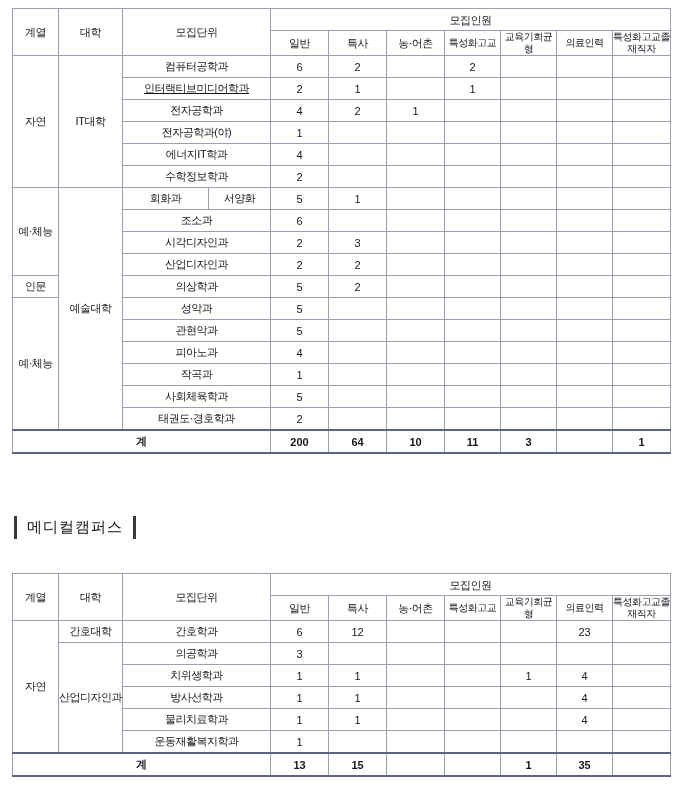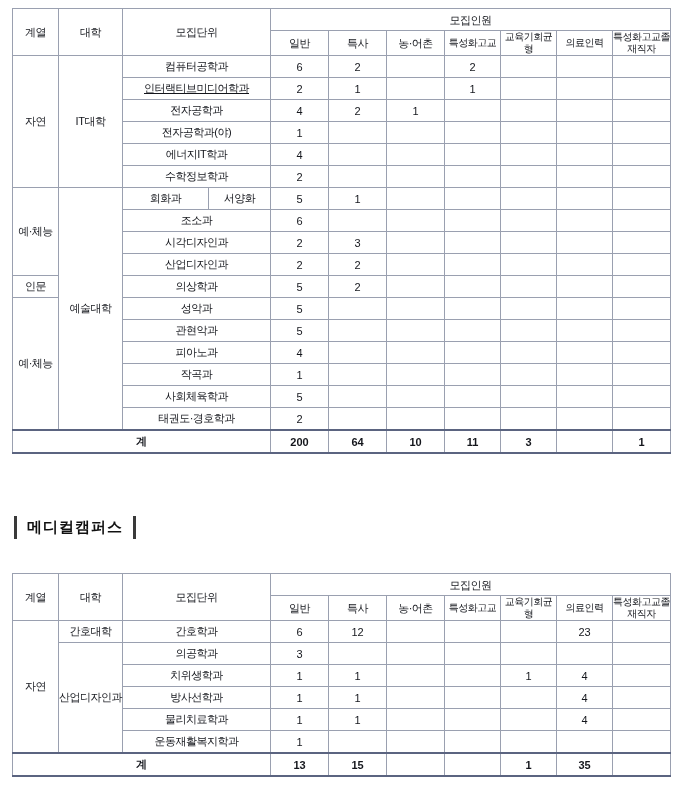--- a/index.html
+++ b/index.html
@@ -86,21 +86,21 @@
     position: absolute;
     left: 12px;
     top: 573px;
     width: 658px;
   }
   .campus-label {
     position: absolute;
     left: 14px;
     top: 516px;
     font-size: 15px;
-    font-weight: bold;
+    font-weight: normal;
     letter-spacing: 1px;
     color: #111;
     padding: 2px 10px 2px 10px;
     border-left: 3px solid #3a3a3a;
     border-right: 3px solid #3a3a3a;
   }
   .underlined {
     text-decoration: underline;
     margin-top: 12px;
   }

